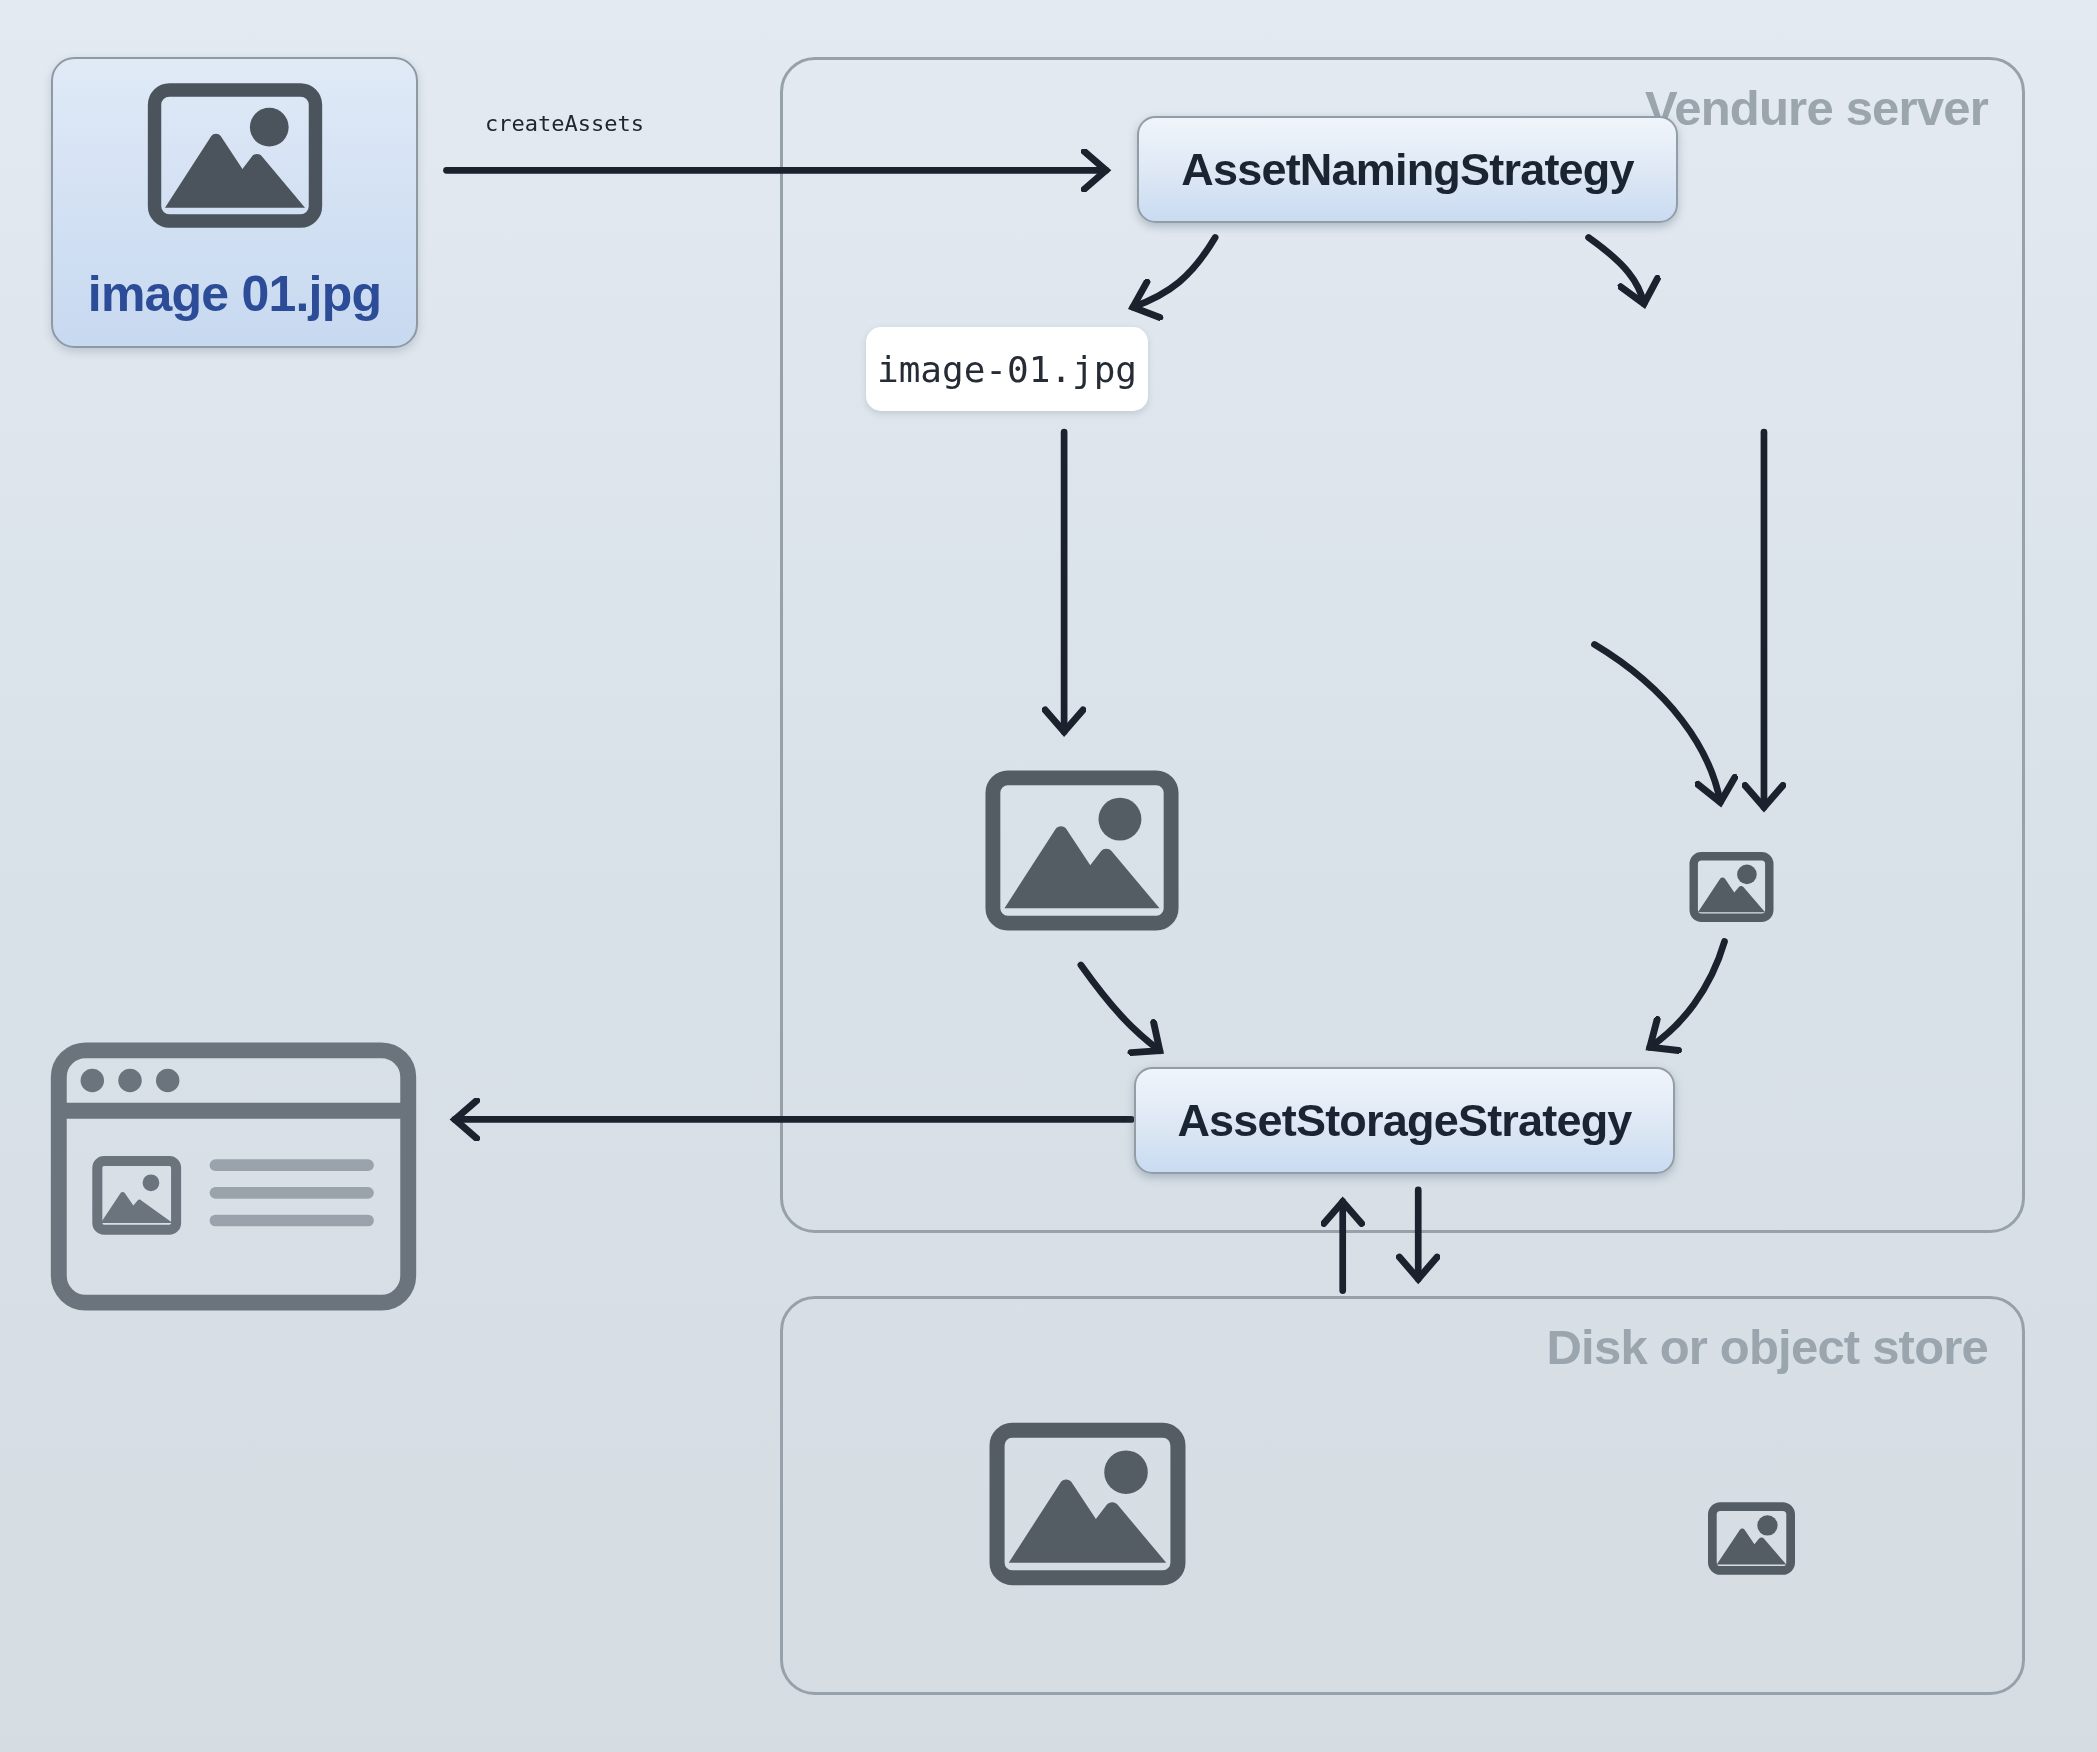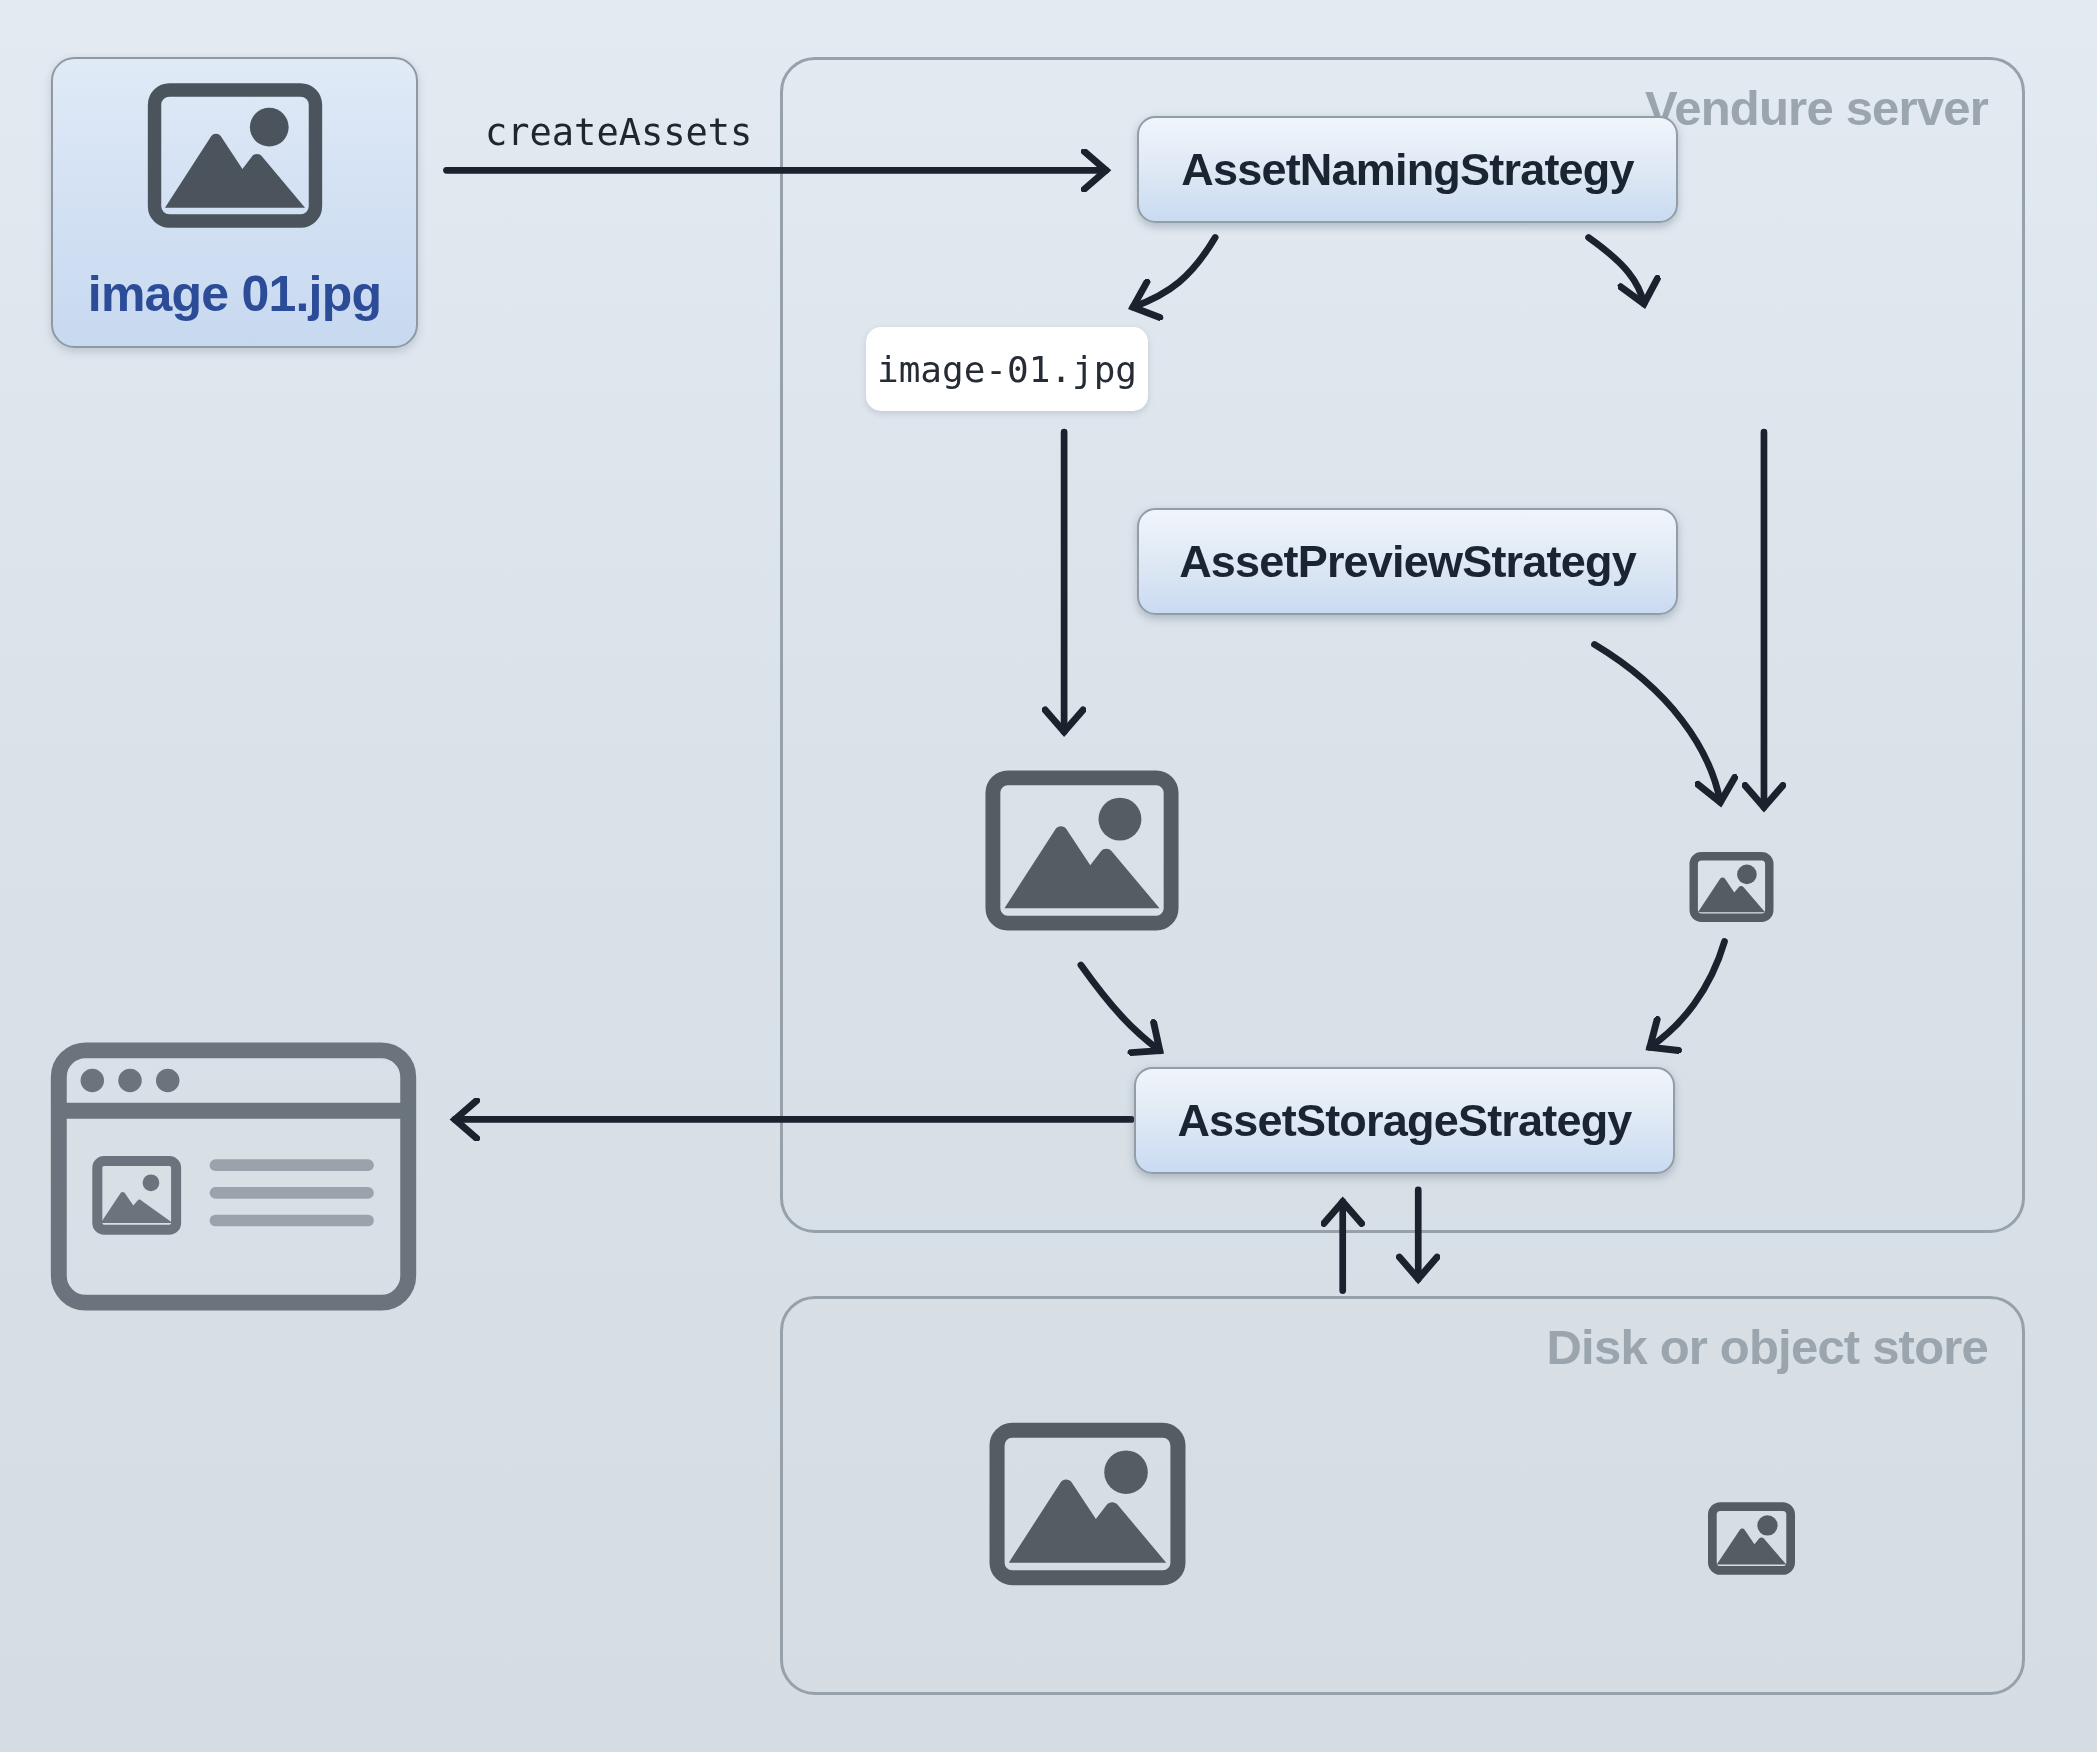--- a/index.html
+++ b/index.html
@@ -40,22 +40,22 @@
     font-size:50px;font-weight:bold;color:#2c4c97;letter-spacing:-0.8px;
   }
   
   .code-chip{
     position:absolute;height:84px;box-sizing:border-box;border-radius:15px;
     background:#ffffff;box-shadow:0 2.5px 6.7px rgba(100,110,125,0.22);
     display:flex;align-items:center;justify-content:center;
     font-family:"DejaVu Sans Mono",monospace;font-size:36px;font-weight:500;color:#262c35;
   }
   .create-assets-label{
-    position:absolute;left:485px;top:111px;width:210px;text-align:center;
-    font-family:"DejaVu Sans Mono",monospace;font-size:37px;font-weight:500;color:#20262e;
+    position:absolute;left:485px;top:111px;width:210px;
+    font-family:"DejaVu Sans Mono",monospace;font-size:22px;font-weight:500;color:#20262e;
   }
   .arrow-layer{position:absolute;left:0;top:0;z-index:5;pointer-events:none;}
   .node{z-index:6;}
   .icon-svg{display:block;}
 </style>
 </head>
 <body>
 
 <div class="canvas">
 
@@ -96,23 +96,20 @@
     </svg>
     <div class="file-card-label">image 01.jpg</div>
   </div>
 
   <div class="create-assets-label node">createAssets</div>
 
   <div class="strategy node" style="left:1137px;top:116px;">
     <span>AssetNamingStrategy</span>
   </div>
 
-  <div class="strategy node" style="left:1137px;top:508px;">
-    <span>AssetPreviewStrategy</span>
-  </div>
 
   <div class="strategy node" style="left:1134px;top:1067px;justify-content:center;">
     <span>AssetStorageStrategy</span>
   </div>
 
   <div class="code-chip node" style="left:866px;top:327px;width:282px;">
     <span>image-01.jpg</span>
   </div>
 
 

